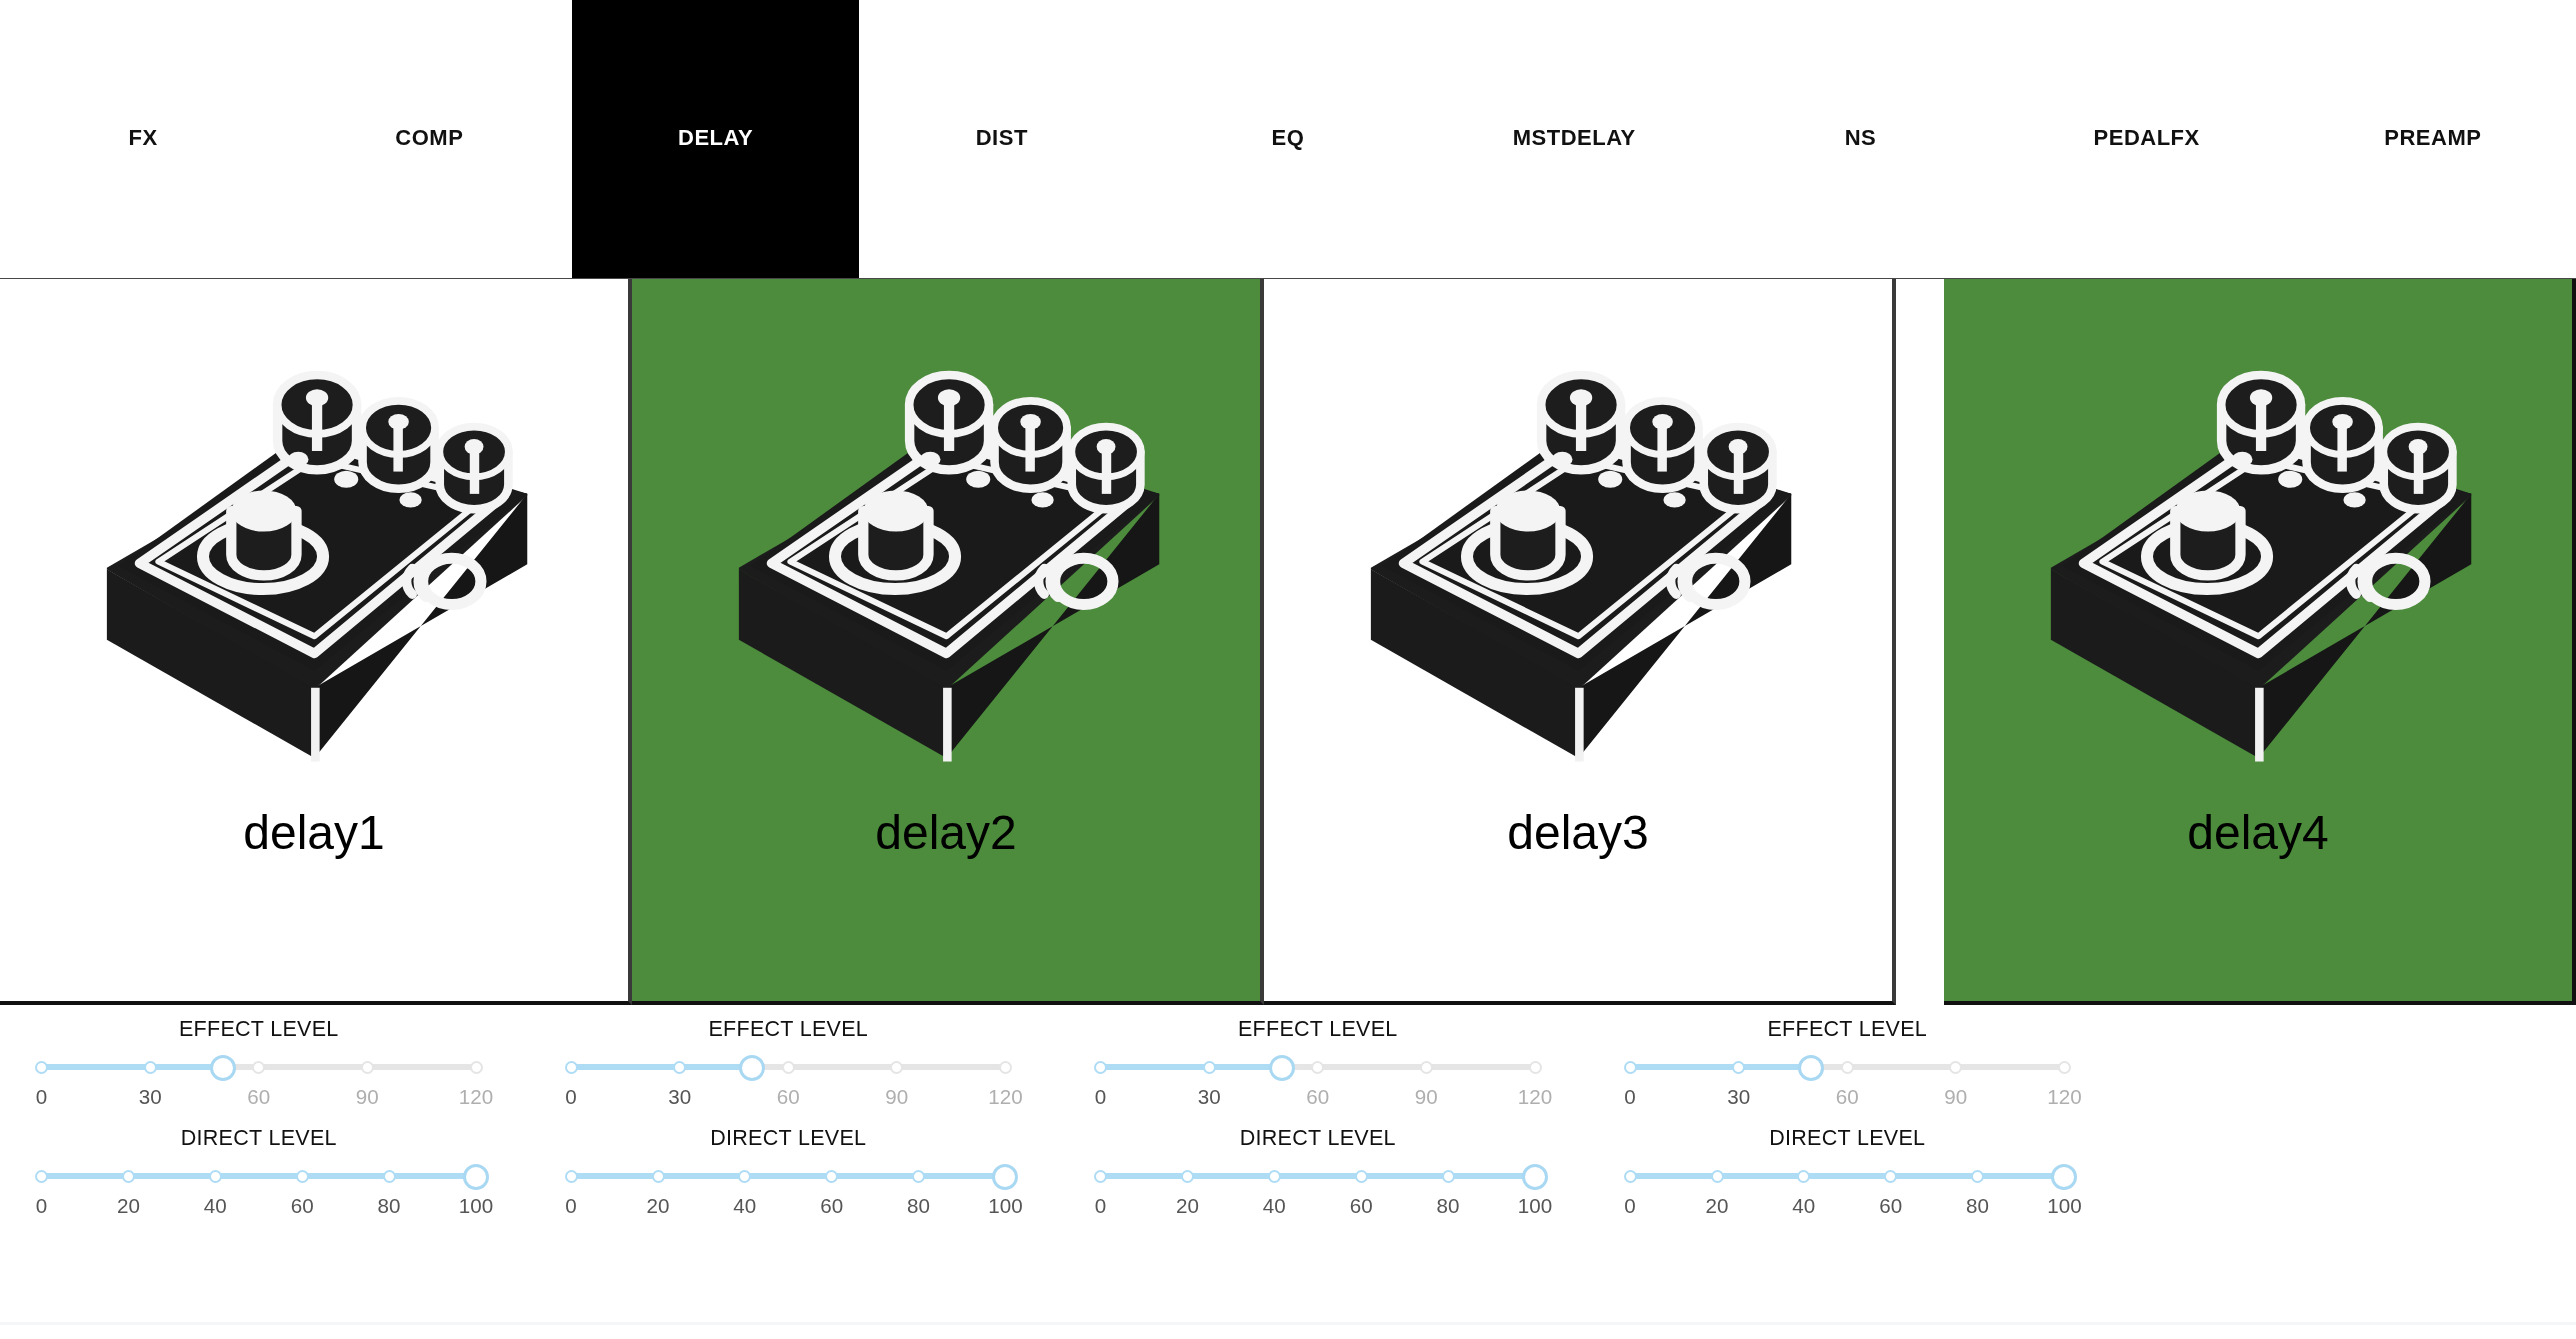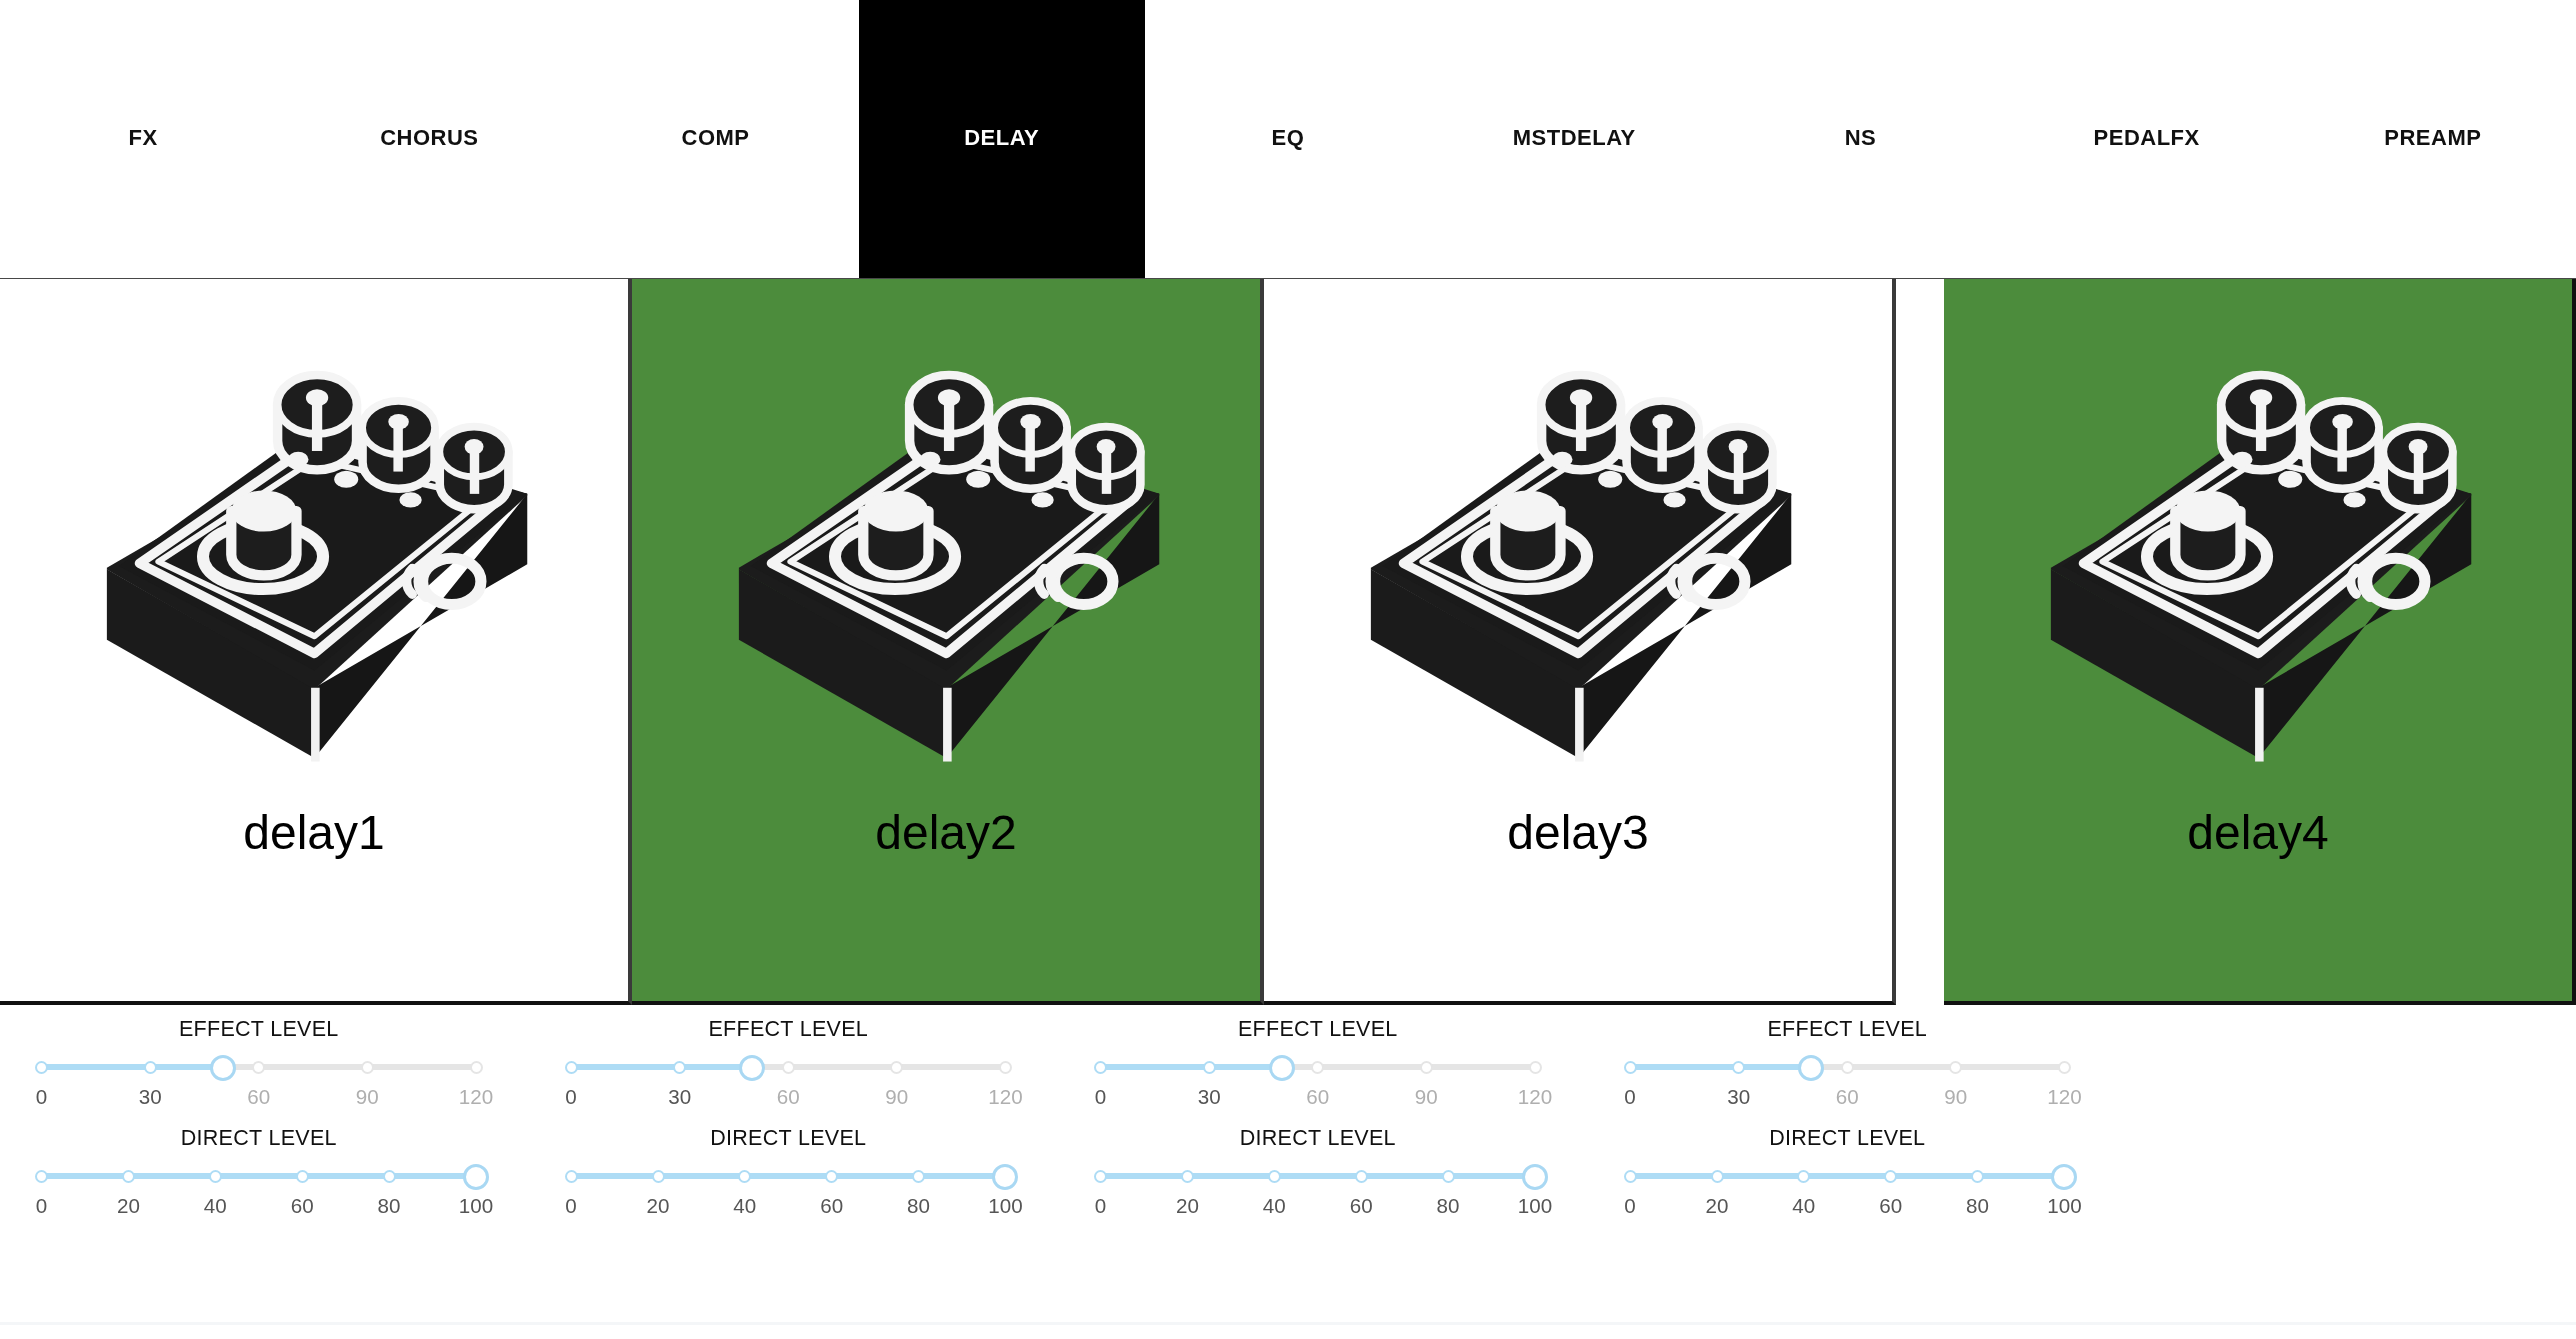--- a/index.html
+++ b/index.html
@@ -168,23 +168,23 @@
     height: 2.6px;
     background: #F4F6F8;
     margin-top: 55px;
   }
 </style>
 </head>
 <body>
 
 <div class="tabbar">
     <div class="tab">FX</div>
-    <div class="tab">CHORUS</div>
     <div class="tab">COMP</div>
     <div class="tab active">DELAY</div>
+    <div class="tab">DIST</div>
     <div class="tab">EQ</div>
     <div class="tab">MSTDELAY</div>
     <div class="tab">NS</div>
     <div class="tab">PEDALFX</div>
     <div class="tab">PREAMP</div>
   </div>
 
 <div class="cards-row">
     <div class="card">
   <svg class="pedal-art" viewBox="0 0 600 570">

